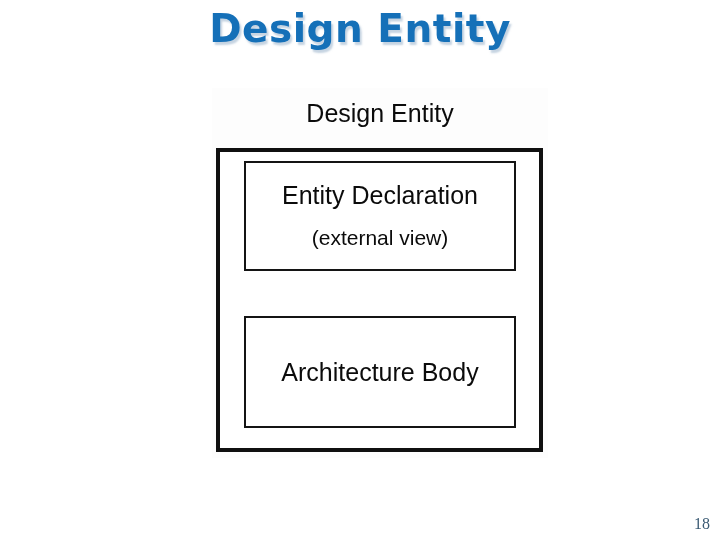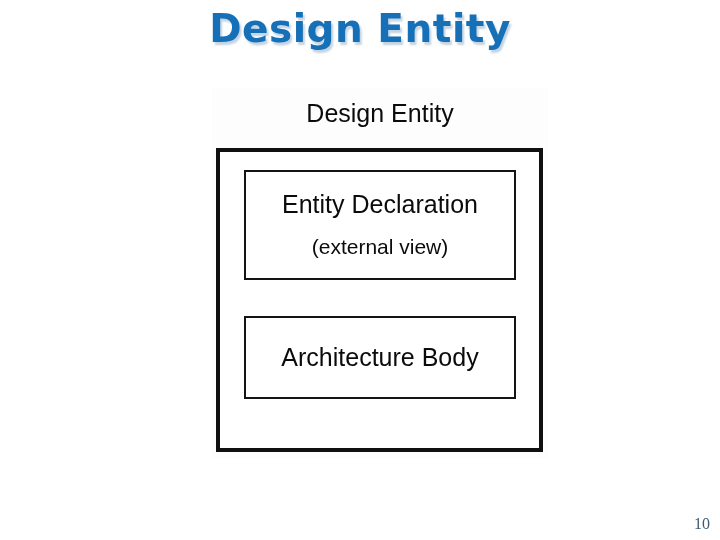--- a/index.html
+++ b/index.html
@@ -74,26 +74,26 @@
     width: 272px;
     box-sizing: border-box;
     border: 2px solid #141414;
     background: #ffffff;
     display: flex;
     flex-direction: column;
     align-items: center;
     justify-content: center;
   }
   .sub-box-declaration {
-    top: 18px;
+    top: 9px;
     height: 110px;
   }
   .sub-box-architecture {
     top: 164px;
-    height: 83px;
+    height: 112px;
   }
 
   .sub-box-title {
     font-family: "Liberation Sans", sans-serif;
     font-size: 25px;
     line-height: 29px;
     color: #0b0b0b;
     white-space: nowrap;
   }
   .sub-box-subtitle {
@@ -132,13 +132,13 @@
       <div class="sub-box-subtitle">(external view)</div>
     </div>
 
     <div class="sub-box sub-box-architecture">
       <div class="sub-box-title">Architecture Body</div>
     </div>
 
   </div>
 </div>
 
-<div class="page-number">10</div>
+<div class="page-number">18</div>
 
 </body></html>

